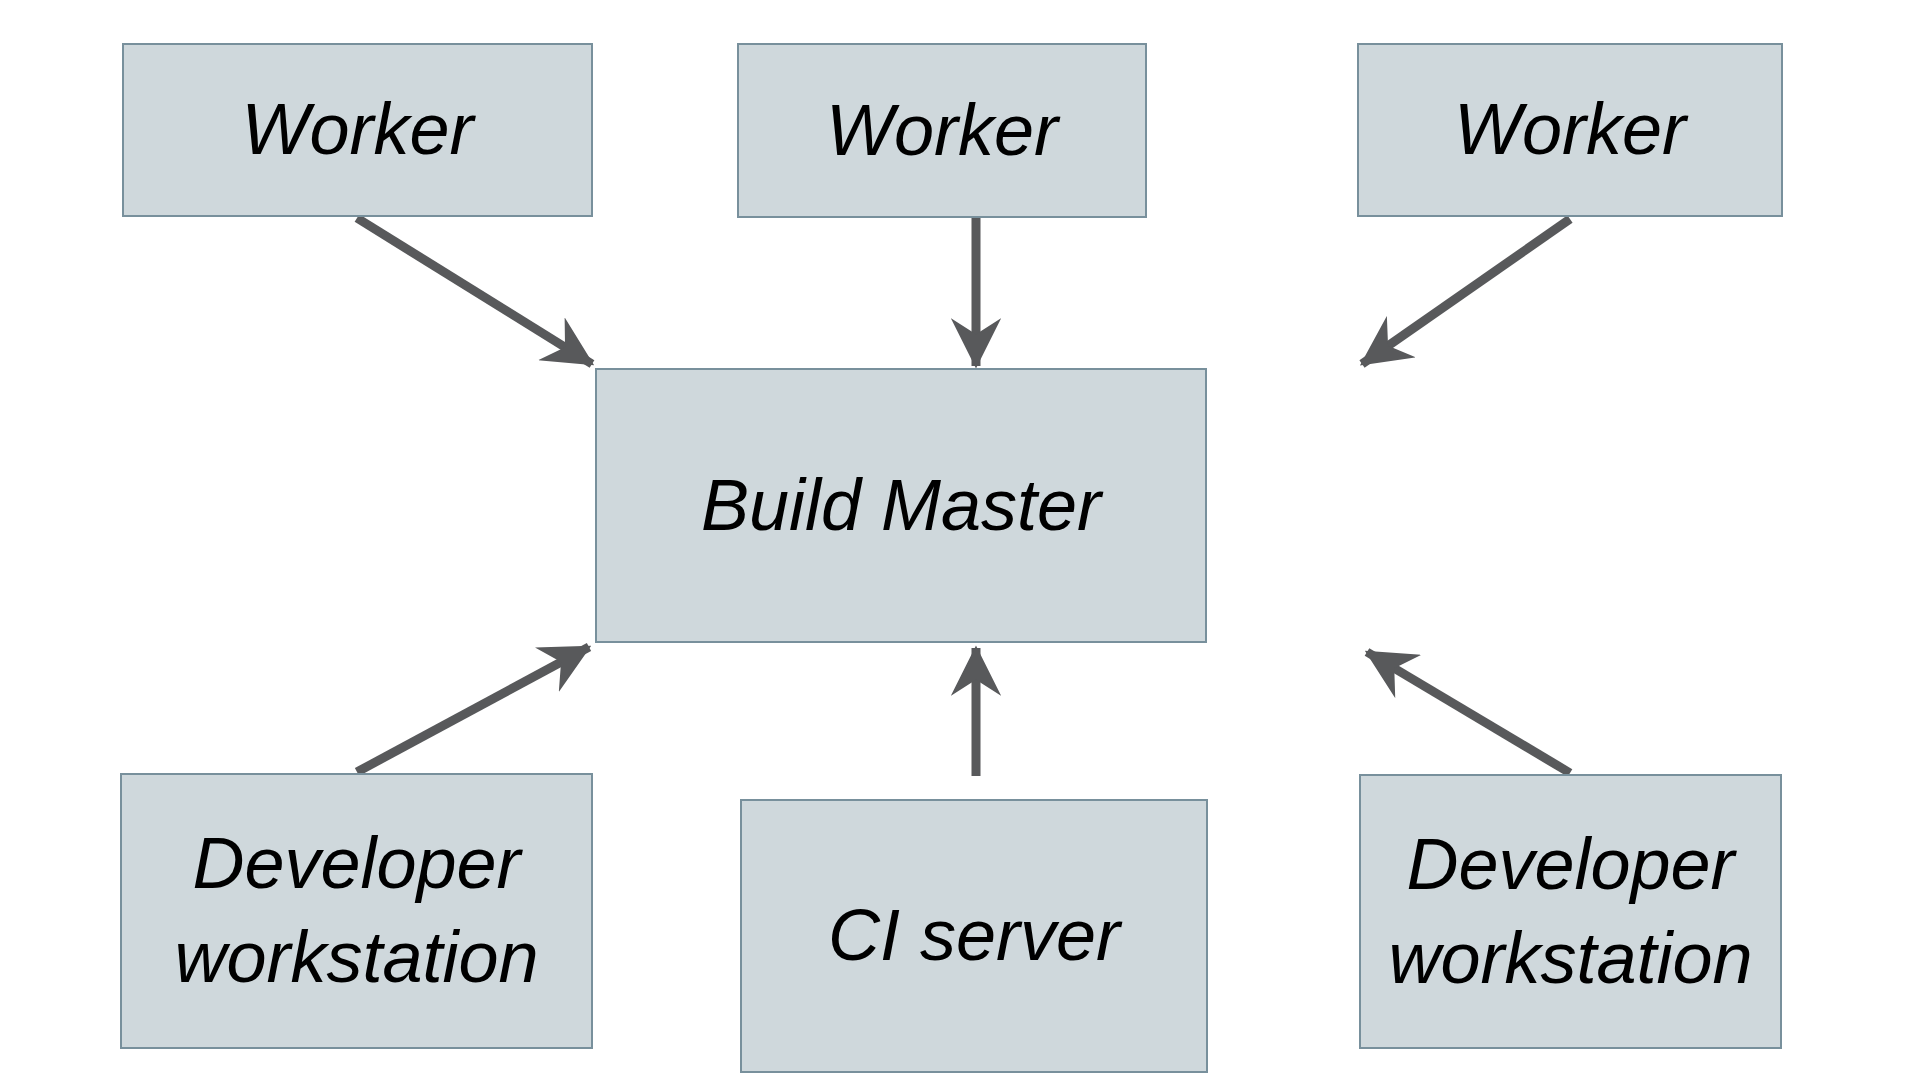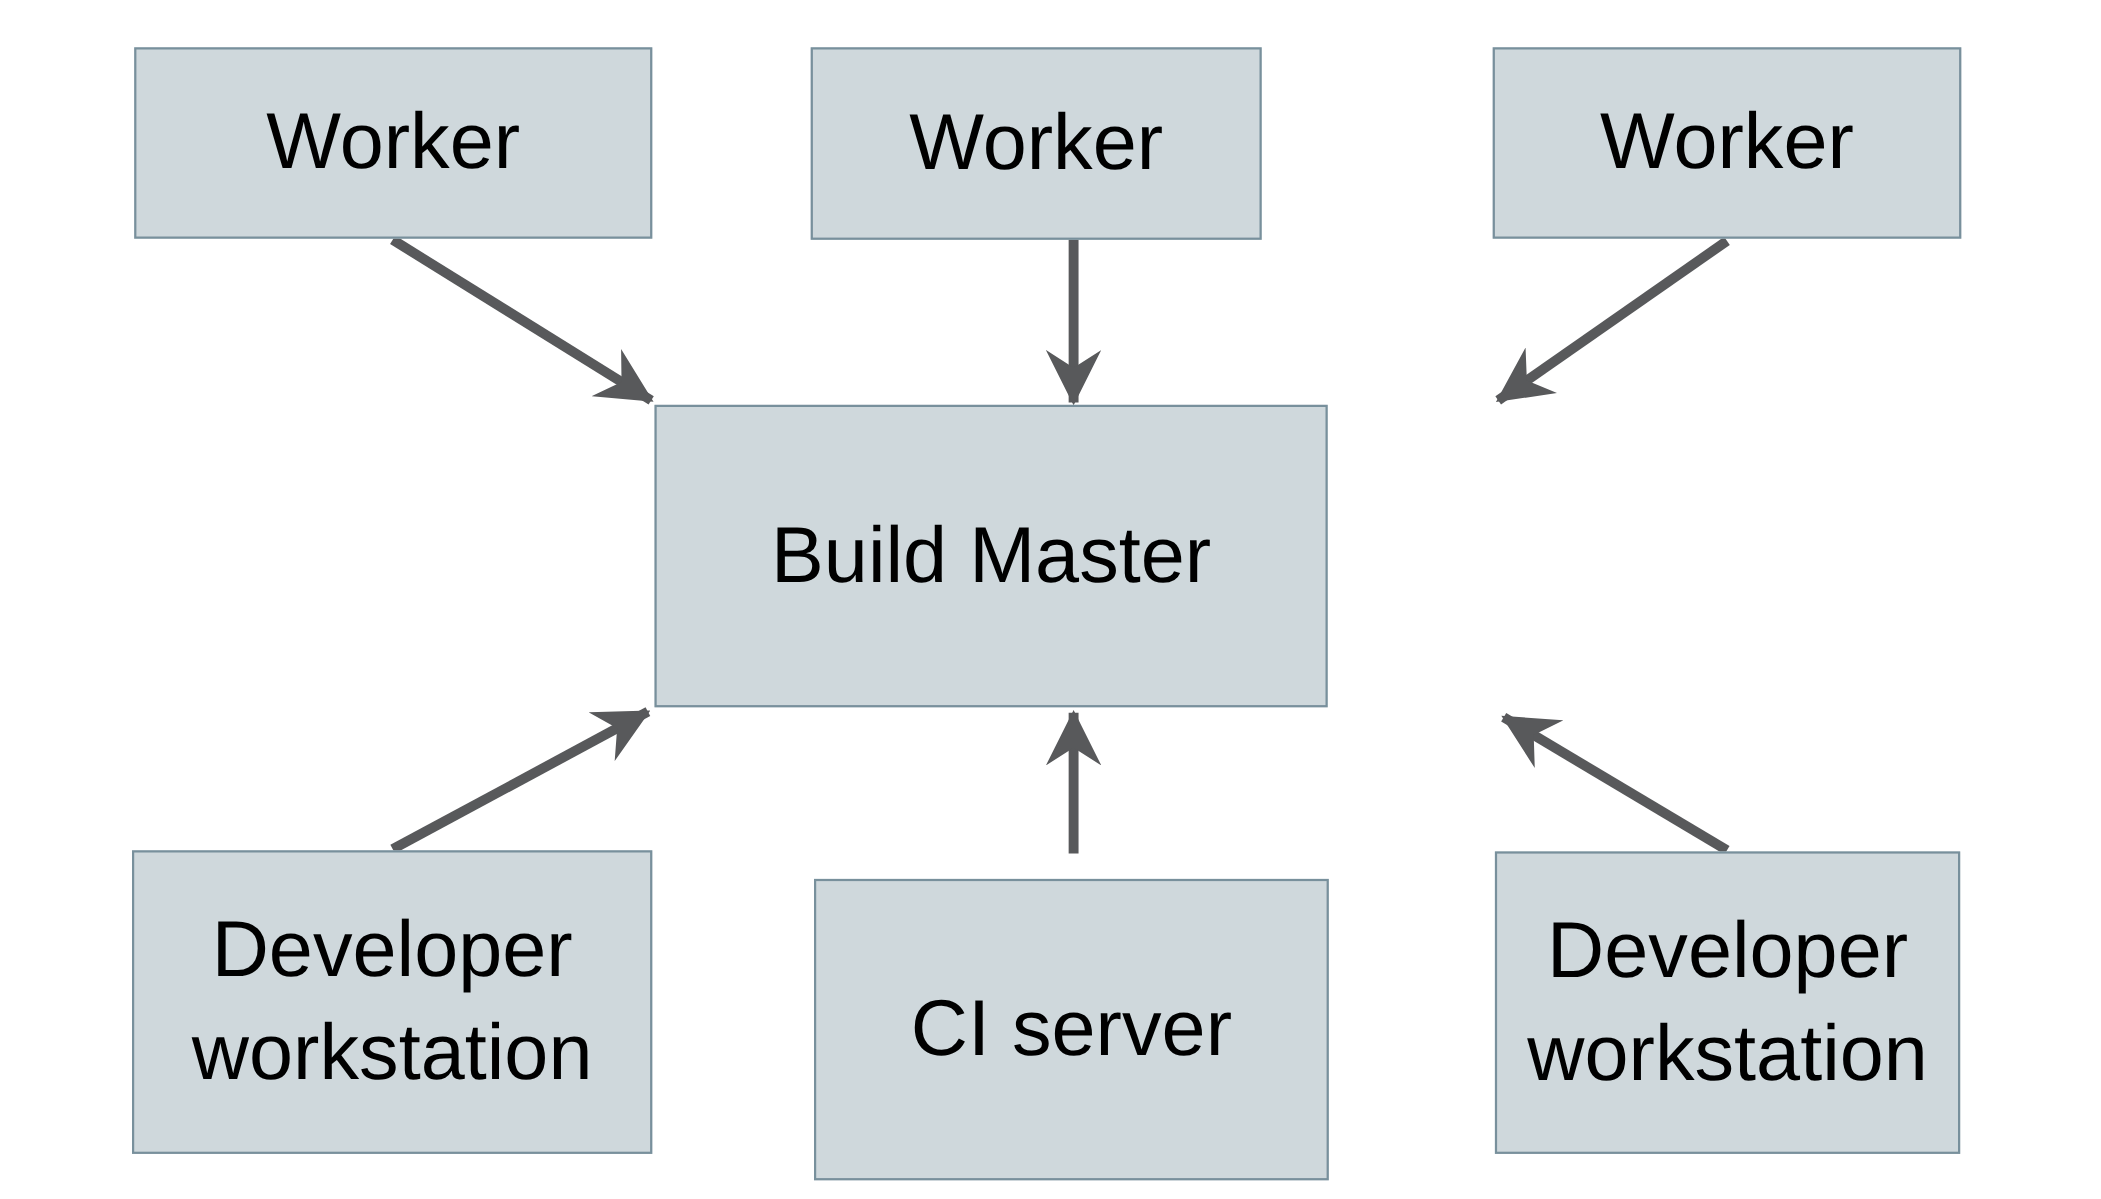--- a/index.html
+++ b/index.html
@@ -24,20 +24,21 @@
     display:flex;
     align-items:center;
     justify-content:center;
     text-align:center;
     background:var(--node-fill);
     border:2px solid var(--node-border);
     color:var(--text);
     font-size:72px;
     line-height:1.3;
     padding:0 8px;
+    font-style:italic;
   }
   
   .n-worker-left   {left:122px;  top:43px;  width:471px; height:174px;}
   .n-worker-center {left:737px;  top:43px;  width:410px; height:175px;}
   .n-worker-right  {left:1357px; top:43px;  width:426px; height:174px;}
   .n-build-master  {left:595px;  top:368px; width:612px; height:275px;}
   .n-dev-left      {left:120px;  top:773px; width:473px; height:276px;}
   .n-ci-server     {left:740px;  top:775px; width:468px; height:274px;margin-top:24px;}
   .n-dev-right     {left:1359px; top:774px; width:423px; height:275px;}
 

